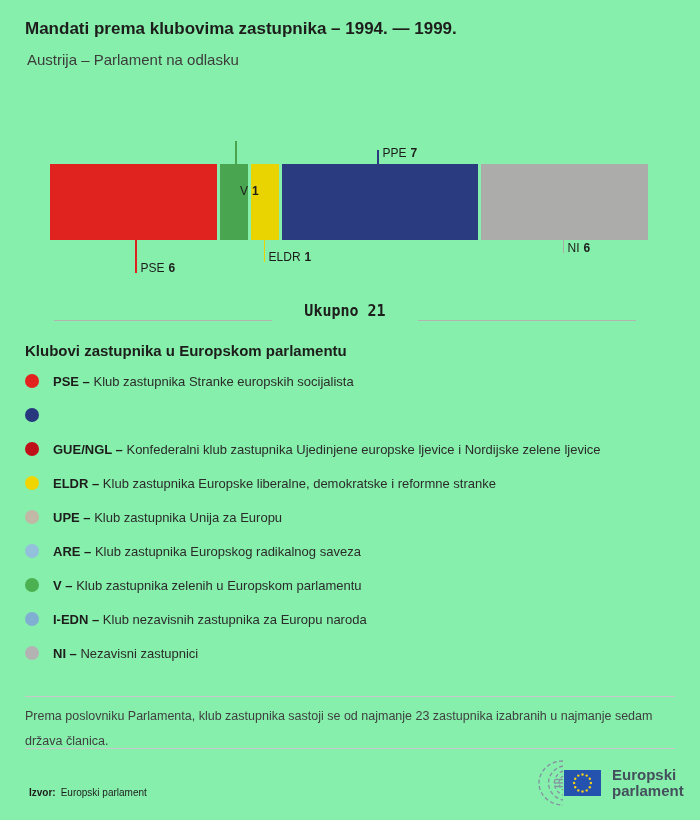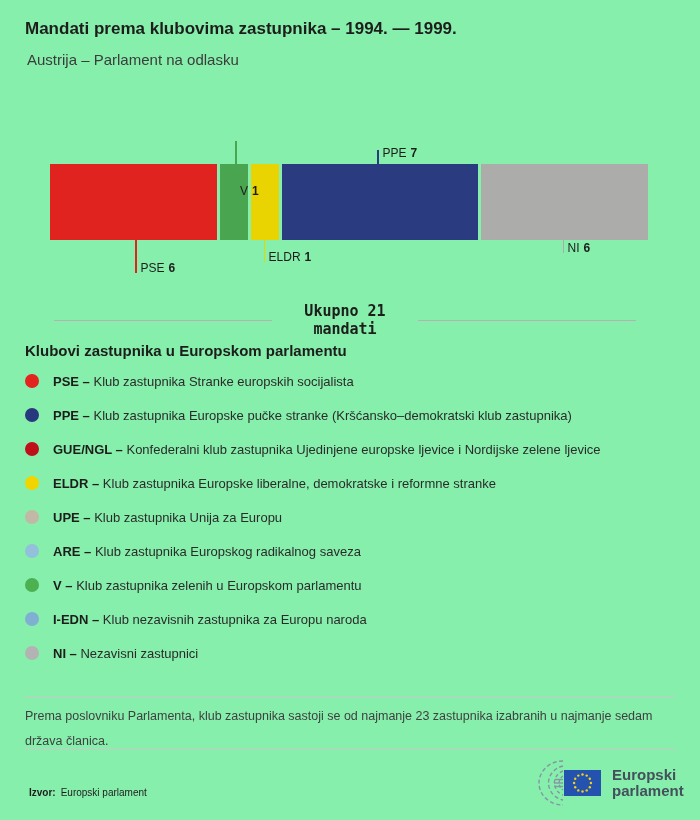--- a/index.html
+++ b/index.html
@@ -69,33 +69,31 @@
       <div class="callout-label" style="left: 382.476px; top: 11px;"><span>PPE</span><span class="num">7</span></div>
       <div class="tick" style="left: 562.571px; height: 13px; background: rgb(172, 172, 170); top: 105px;"></div>
       <div class="callout-label" style="left: 567.571px; top: 106px;"><span>NI</span><span class="num">6</span></div>
     </div>
 
   <div class="total-row">
     <div class="rule rule-left"></div>
     <div class="rule rule-right"></div>
     <div class="total-text">
       <div>Ukupno 21</div>
-      <div>mandati</div>
     </div>
   </div>
 
   <div class="legend-heading">Klubovi zastupnika u Europskom parlamentu</div>
   <div class="legend">
       <div class="legend-item">
         <span class="dot" style="background: rgb(227, 35, 30);"></span>
         <span class="legend-text"><span class="abbr">PSE –</span> <span> Klub zastupnika Stranke europskih socijalista</span></span>
       </div>
       <div class="legend-item">
         <span class="dot" style="background: rgb(39, 56, 126);"></span>
-        <span class="legend-text"><span class="abbr">PPE –</span> <span> Klub zastupnika Europske pučke stranke (Kršćansko–demokratski klub zastupnika)</span></span>
       </div>
       <div class="legend-item">
         <span class="dot" style="background: rgb(191, 15, 25);"></span>
         <span class="legend-text"><span class="abbr">GUE/NGL –</span> <span> Konfederalni klub zastupnika Ujedinjene europske ljevice i Nordijske zelene ljevice</span></span>
       </div>
       <div class="legend-item">
         <span class="dot" style="background: rgb(240, 213, 0);"></span>
         <span class="legend-text"><span class="abbr">ELDR –</span> <span> Klub zastupnika Europske liberalne, demokratske i reformne stranke</span></span>
       </div>
       <div class="legend-item">

